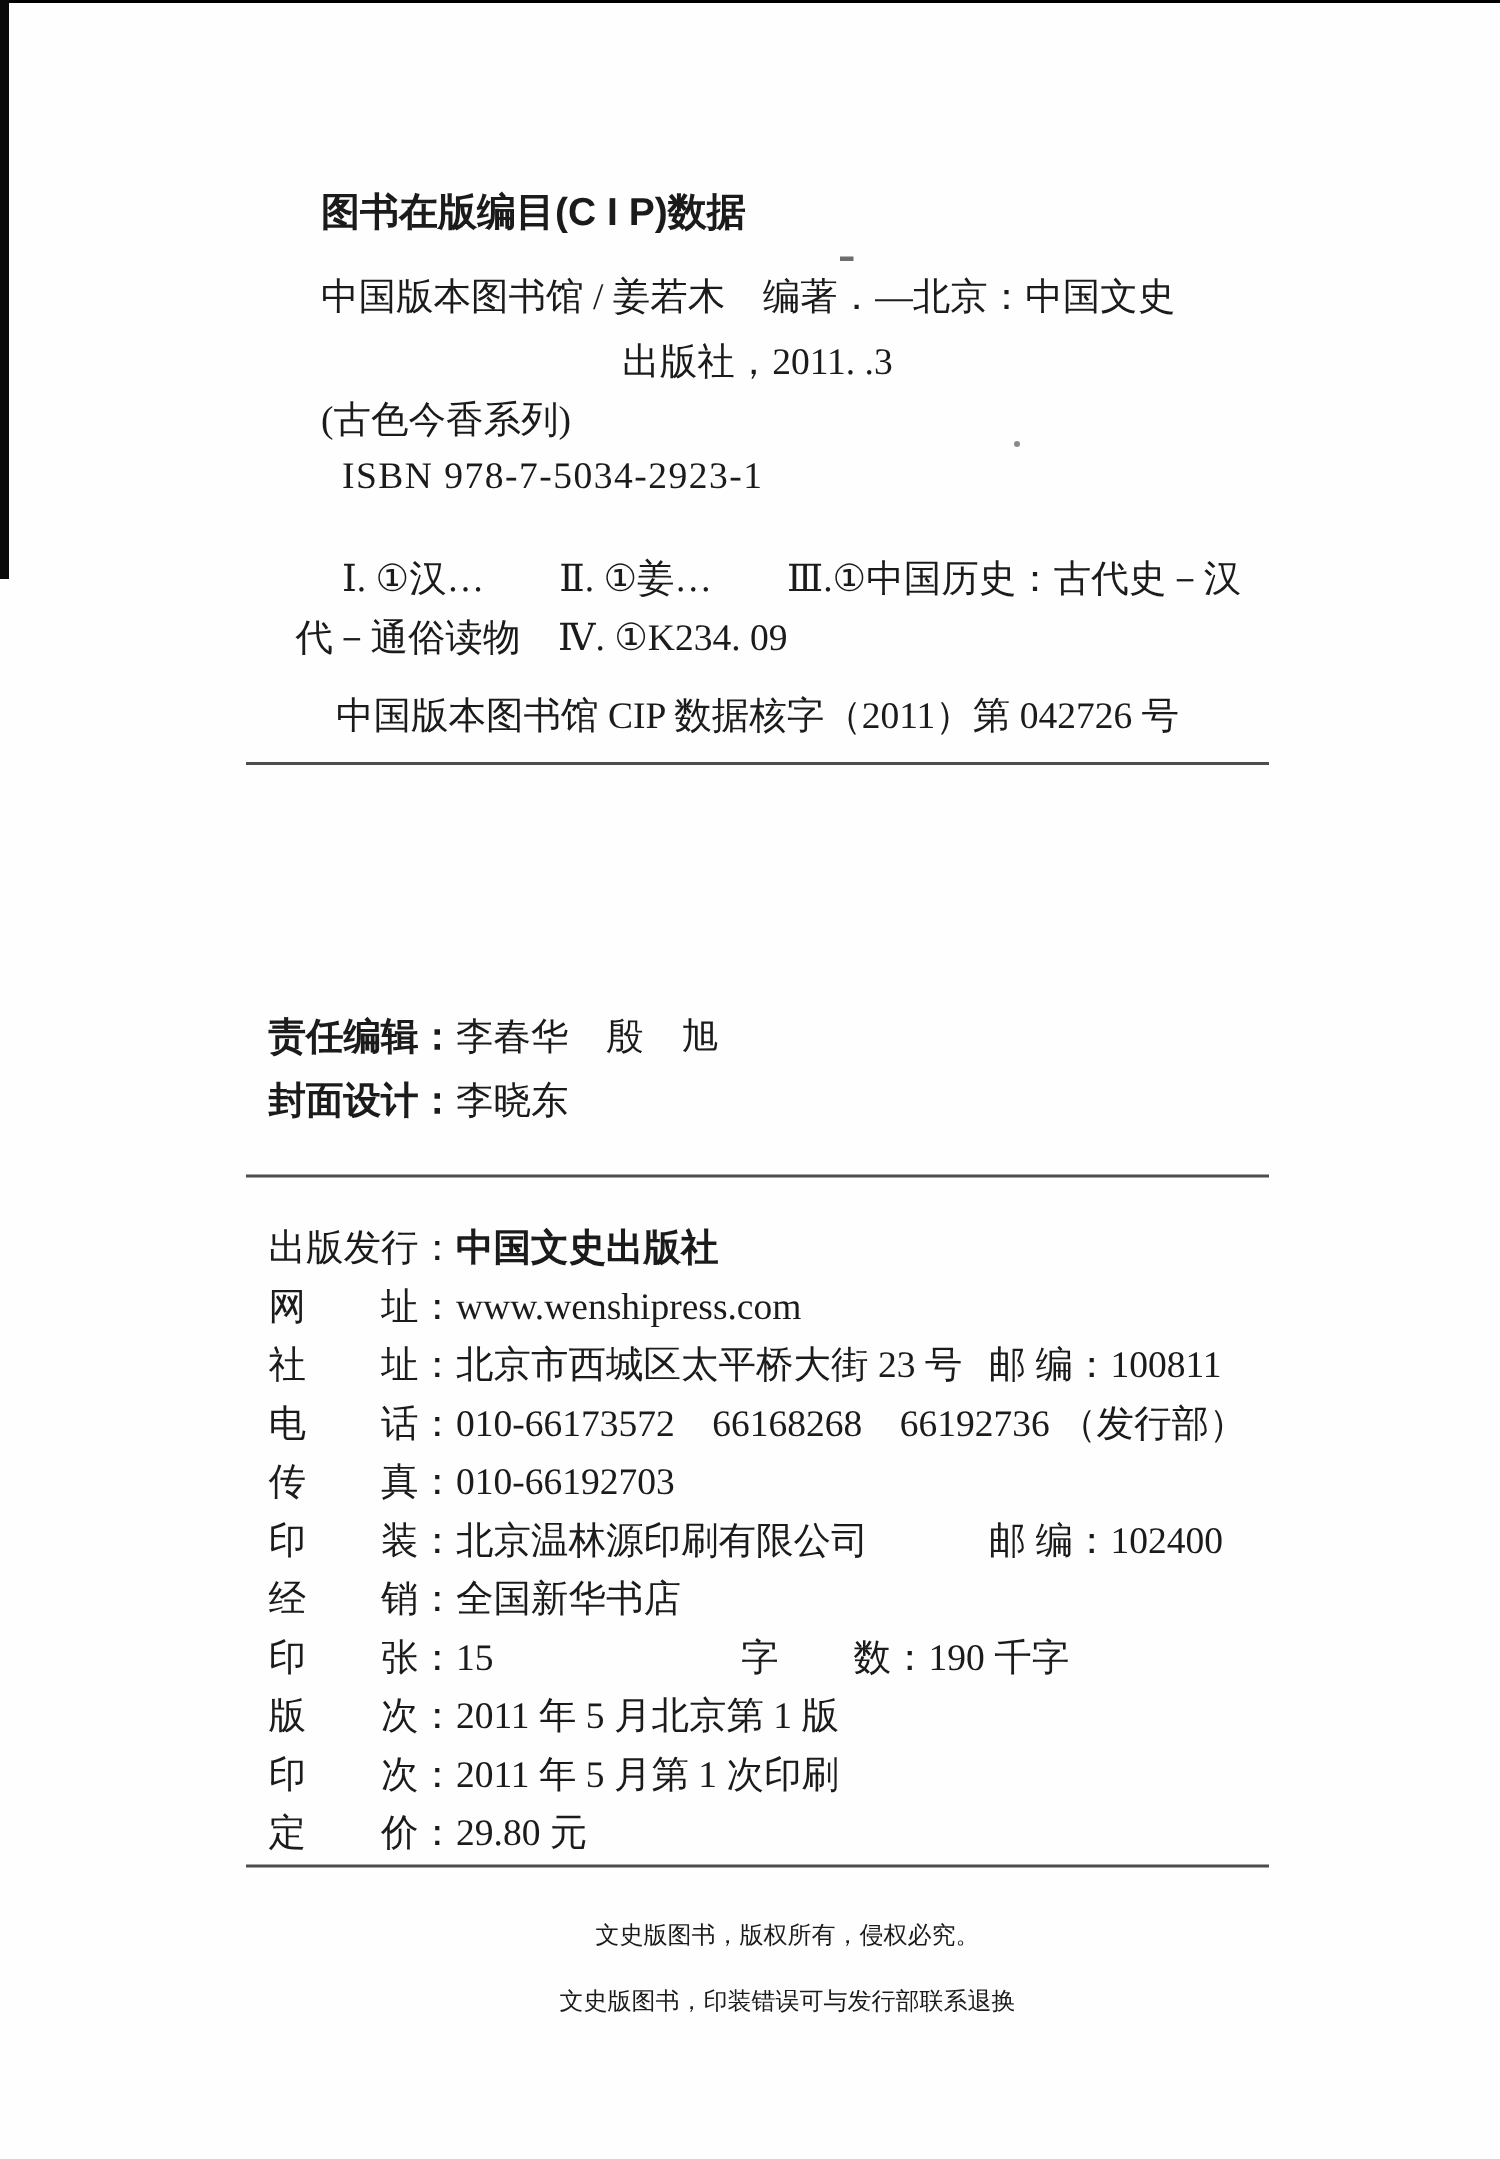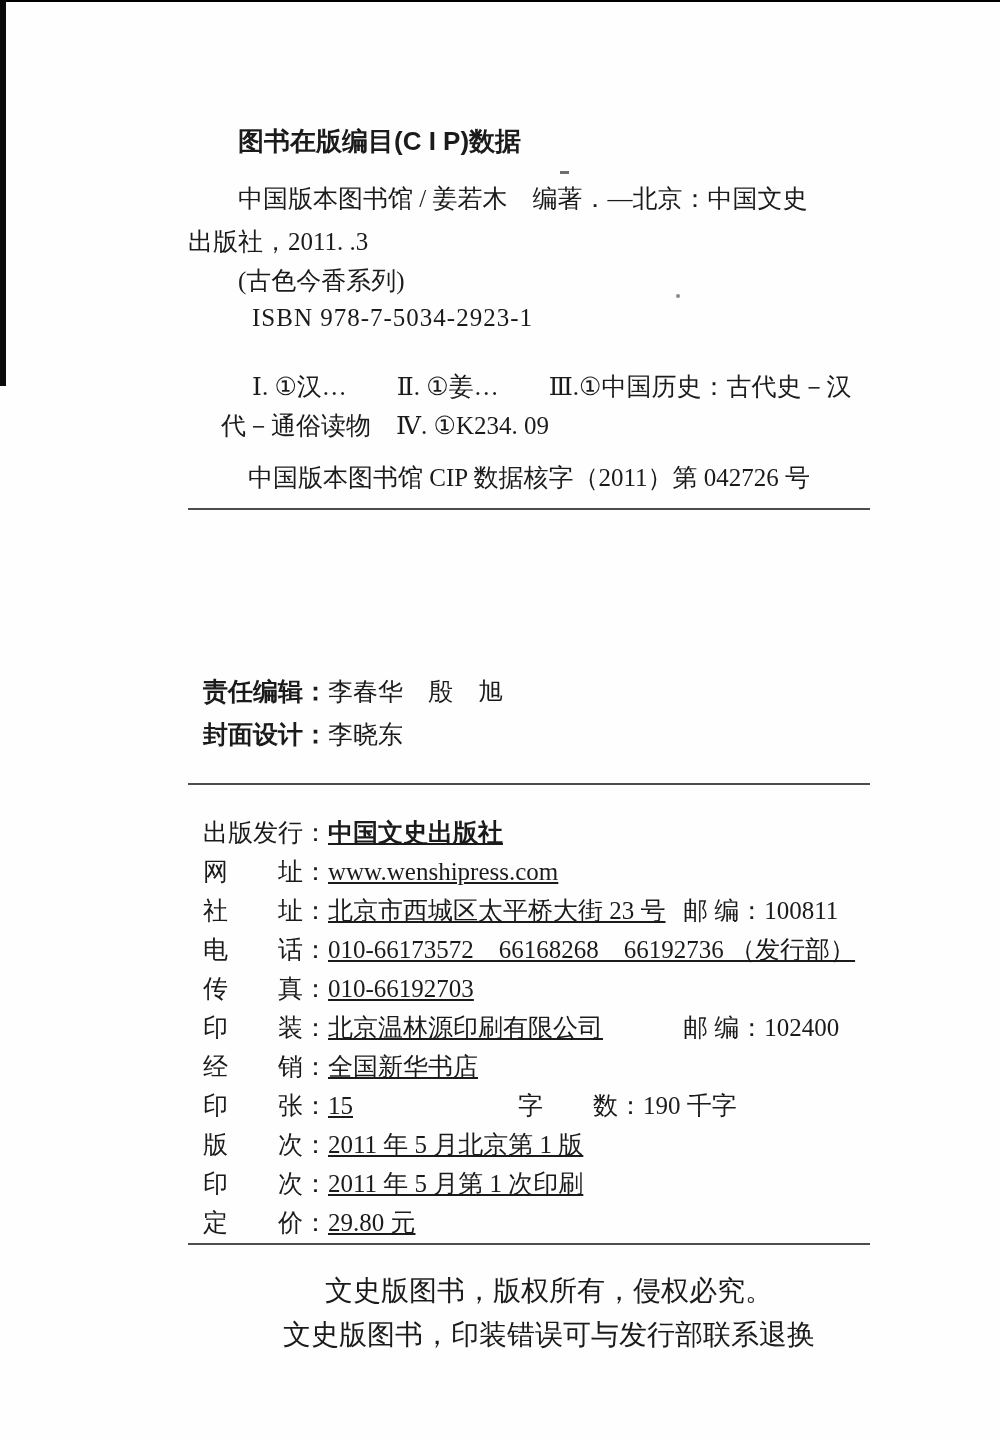--- a/index.html
+++ b/index.html
@@ -19,56 +19,56 @@
     background: #000; 
   }
   .scan-left-strip {
     position: absolute; top: 0; left: 0; width: 6px; height: 386px;
     background: #0a0a0a;
   }
   .scan-speck-1 { position: absolute; left: 560px; top: 171px; width: 9px; height: 3px; background: #6e6e6e; }
   .scan-speck-2 { position: absolute; left: 676px; top: 294px; width: 4px; height: 4px; background: #8a8a8a; border-radius: 50%; }
 
   .content {
-    position: absolute; left: 188px; top: 0; width: 682px;
+    position: absolute; left: 164px; top: 0; width: 682px;
     font-size: 25px; line-height: 30px;
   }
 
   .heiti { font-family: "Liberation Sans", "DejaVu Sans", sans-serif; }
   .bold { font-weight: bold; }
 
   .cip-header { margin-top: 126px; padding-left: 50px; font-size: 26px; }
   .l-title1  { margin-top: 28px;  padding-left: 50px; }
-  .l-title2  { margin-top: 13px; }
+  .l-title2  { margin-top: 13px; text-align: center; }
   .l-series  { margin-top: 9px;   padding-left: 50px; }
   .l-isbn    { margin-top: 7px;   padding-left: 64px; letter-spacing: 1px; }
   .l-class1  { margin-top: 39px;  padding-left: 64px; }
   .l-class2  { margin-top: 9px; margin-left: 33px; }
   .l-record  { margin-top: 22px;  padding-left: 60px; }
 
   .rule {
     border: none; border-top: 2px solid #4d4d4d;
     margin: 0; width: 682px;
   }
   .rule-1 { margin-top: 15px; }
   .rule-2 { margin-top: 27px; }
   .rule-3 { margin-top: 1px; }
 
   .credits { margin-top: 160px; }
   .credit-row { padding-left: 15px; line-height: 42px; }
   .credit-label { font-size: 25px; }
 
   .publication { margin-top: 28px; }
-  .pub-row { position: relative; padding-left: 15px; line-height: 39px; font-size: 25px; text-decoration: underline; }
+  .pub-row { position: relative; padding-left: 15px; line-height: 39px; font-size: 25px; }
   .pub-label { display: inline-block; }
   .pub-extra { position: absolute; top: 0; white-space: nowrap; }
   .extra-postal    { left: 495px; }
   .extra-wordcount { left: 330px; }
 
-  .footer { margin-top: 24px; text-align: center; font-size: 28px; line-height: 44px; padding-left: 40px; }
+  .footer { margin-top: 24px; text-align: center; font-size: 16px; line-height: 44px; padding-left: 40px; }
 </style>
 </head>
 <body>
 
 <div class="page">
 
   <div class="scan-top-edge"></div>
   <div class="scan-left-strip"></div>
   <div class="scan-speck-1"></div>
   <div class="scan-speck-2"></div>

